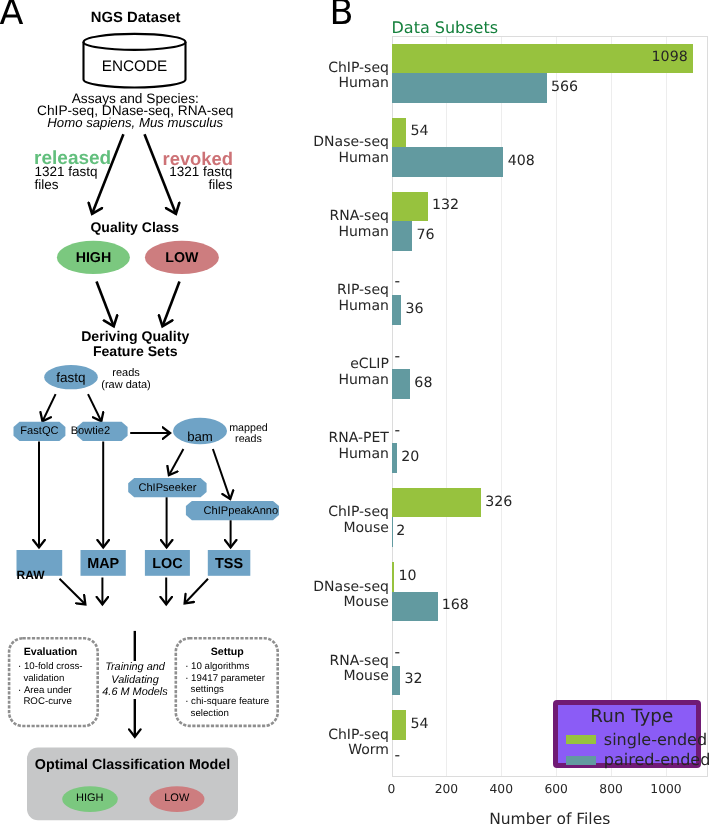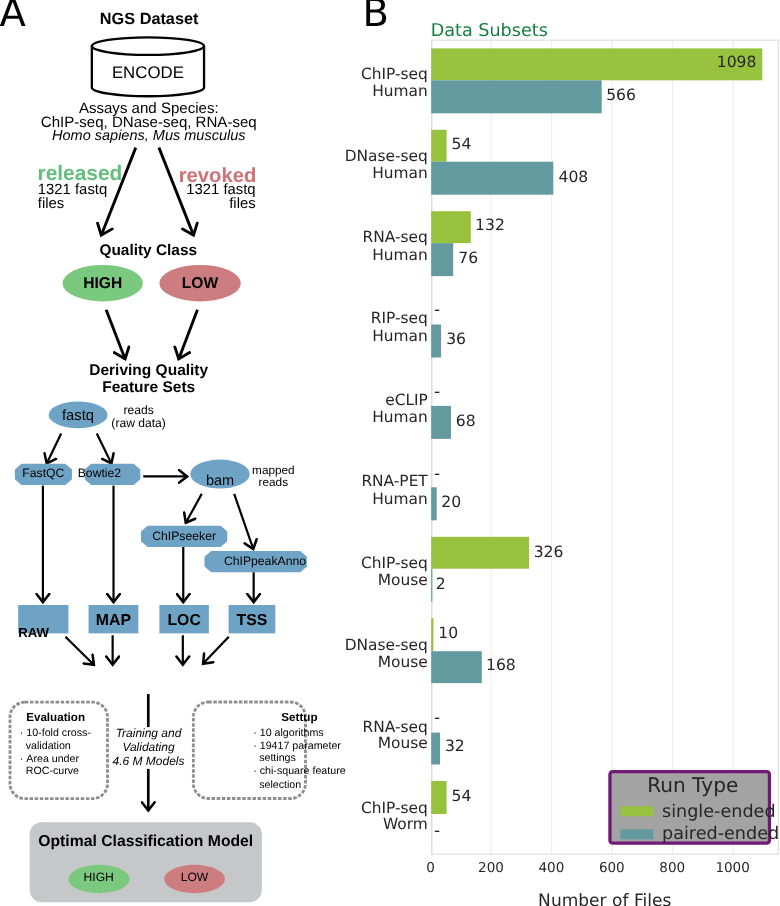--- a/index.html
+++ b/index.html
@@ -32,21 +32,21 @@
   #panelB{left:0;top:0;width:709px;height:824px;font-family:"DejaVu Sans",sans-serif;color:#262626;}
   .chart-title{font-size:16px;line-height:19px;color:#15803d;}
   .chart-xlabel{font-size:15.5px;line-height:18px;color:#262626;text-align:center;}
   #plotArea{background:#fff;}
   .plot-spine{position:absolute;background:#dcdcdc;}
   .gridline{position:absolute;width:1px;background:#ededed;}
   .bar{position:absolute;}
   .barlabel{position:absolute;font-size:14.2px;line-height:15px;color:#262626;white-space:nowrap;}
   .ytick{position:absolute;text-align:right;font-size:14px;line-height:15.4px;color:#262626;white-space:nowrap;}
   .xtick{position:absolute;text-align:center;font-size:12.3px;line-height:14px;color:#262626;}
-  #legendBox{border:3px solid #701a75;border-radius:4px;background:#a3a3a3;box-sizing:border-box;}
+  #legendBox{border:5px solid #701a75;border-radius:4px;background:#8b5cf6;box-sizing:border-box;}
   .legend-title{position:absolute;left:0;top:2px;width:147.5px;font-size:18.3px;line-height:19px;color:#262626;text-align:center;}
   .legend-row{position:absolute;left:7.5px;height:20px;}
   .legend-swatch{position:absolute;left:0px;top:5.5px;width:30px;height:9px;}
   .legend-label{position:absolute;left:38.3px;top:0px;font-size:16px;line-height:20px;color:#262626;white-space:nowrap;}
 </style>
 </head>
 <body>
 
 <div id="page">
 
@@ -180,21 +180,21 @@
     <div class="abs tt-bold" id="featTSS" style="left:207.8px;top:556.0px;width:42.5px;text-align:center;font-size:14.4px;">TSS</div>
 
 
     <div class="abs dashbox" style="left:7.8px;top:637.0px;width:85.5px;height:105px;">
       <div class="dash-title">Evaluation</div>
       <ul class="dash-list" id="evalList">
           <li>10-fold cross-validation</li>
           <li>Area under ROC-curve</li>
         </ul>
     </div>
-    <div class="abs dashbox" style="left:175.0px;top:636.9px;width:104.5px;height:64px;margin-left:45px;">
+    <div class="abs dashbox" style="left:175.0px;top:636.9px;width:104.5px;height:64px;">
       <div class="dash-title">Settup</div>
       <ul class="dash-list" id="setList">
           <li>10 algorithms</li>
           <li>19417 parameter settings</li>
           <li>chi-square feature selection</li>
         </ul>
     </div>
     <div class="abs tt-italic" id="trainBlock" style="left:100.0px;top:661.3px;width:70px;text-align:center;font-size:10.9px;line-height:12.4px;background:#fff;">
         <div>Training and</div>
         <div>Validating</div>

